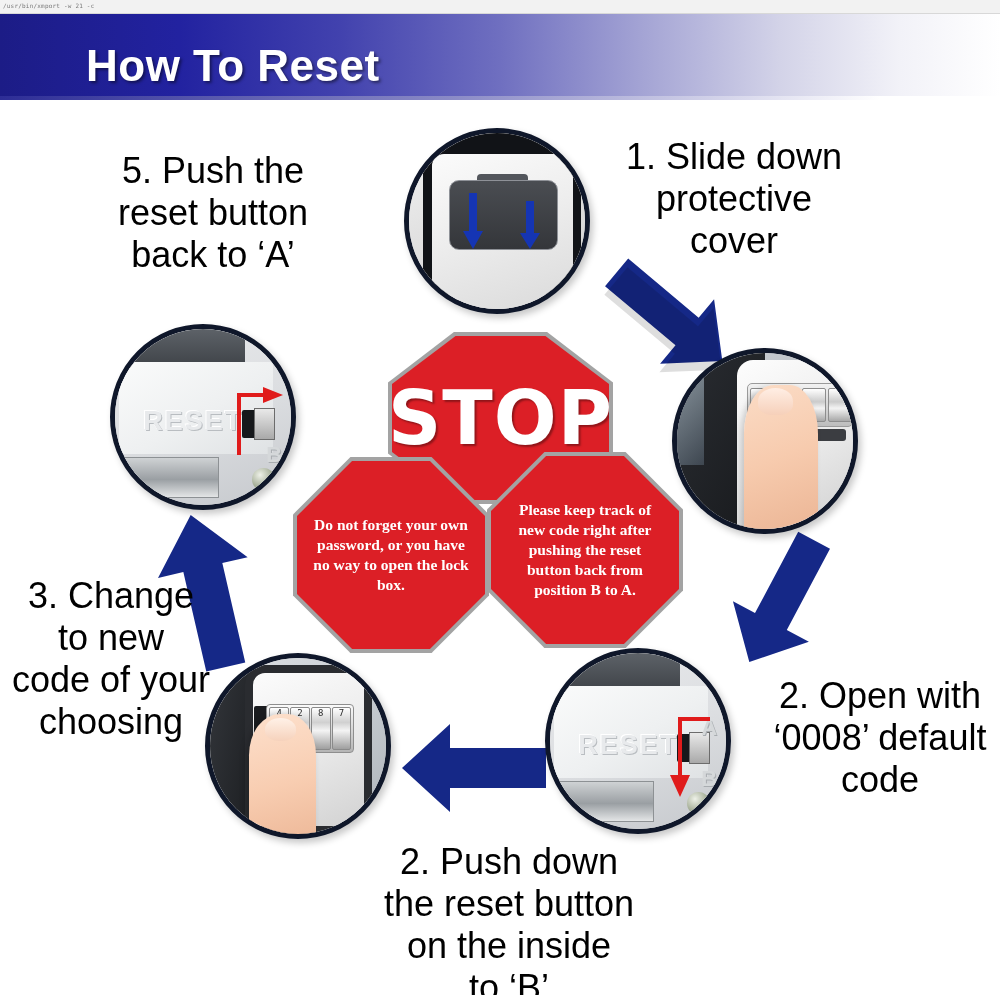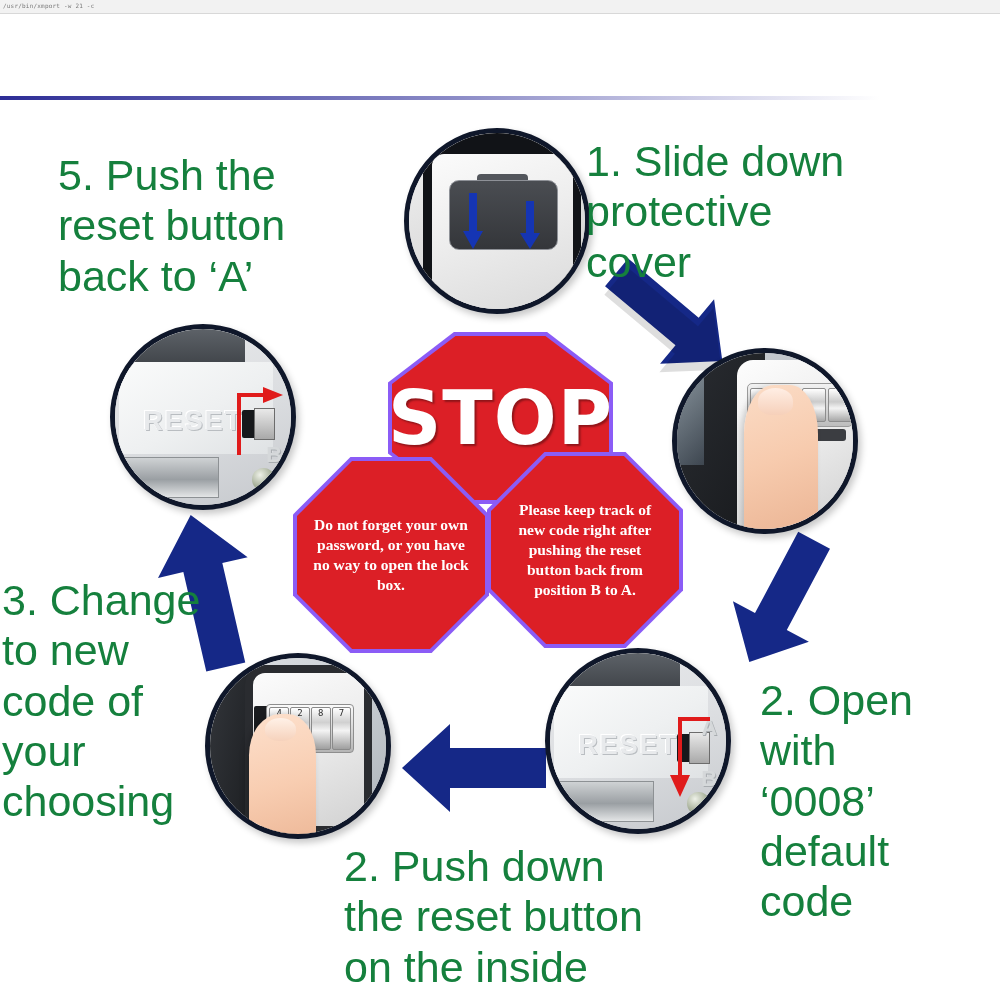--- a/index.html
+++ b/index.html
@@ -66,24 +66,24 @@
     font-weight: bold;
     color: #ffffff;
     letter-spacing: .5px;
     text-shadow: 2px 2px 3px rgba(0,0,0,.45);
     white-space: nowrap;
   }
 
   
   .caption {
     position: absolute;
-    color: #15803d;
-    font-size: 43px;
+    color: #000000;
+    font-size: 36px;
     line-height: 1.17;
-    text-align: left;
+    text-align: center;
     white-space: pre-line;
   }
   #cap-1 { left: 586px; top: 136px; width: 296px; }
   #cap-2 { left: 760px; top: 675px; width: 240px; }
   #cap-3 { left: 344px; top: 841px; width: 330px; }
   #cap-4 { left: 2px;   top: 575px; width: 218px; }
   #cap-5 { left: 58px;  top: 150px; width: 310px; }
 
   
   .circle {
@@ -266,21 +266,21 @@
     border-radius: 50% 50% 45% 45%;
   }
 
   
   .flow { position: absolute; }
   .flow svg { display: block; }
 
   
   .oct {
     position: absolute;
-    background: #8b5cf6;
+    background: #a3a3a3;
     -webkit-clip-path: polygon(29.3% 0,70.7% 0,100% 29.3%,100% 70.7%,70.7% 100%,29.3% 100%,0 70.7%,0 29.3%);
     clip-path: polygon(29.3% 0,70.7% 0,100% 29.3%,100% 70.7%,70.7% 100%,29.3% 100%,0 70.7%,0 29.3%);
     box-shadow: 2px 3px 6px rgba(0,0,0,.2);
   }
   .oct .red {
     position: absolute; left: 4px; top: 4px; right: 4px; bottom: 4px;
     background: #dc1f26;
     -webkit-clip-path: polygon(29.3% 0,70.7% 0,100% 29.3%,100% 70.7%,70.7% 100%,29.3% 100%,0 70.7%,0 29.3%);
     clip-path: polygon(29.3% 0,70.7% 0,100% 29.3%,100% 70.7%,70.7% 100%,29.3% 100%,0 70.7%,0 29.3%);
     display: flex; align-items: center; justify-content: center;
@@ -309,20 +309,23 @@
 </style>
 </head>
 <body>
 
 <div id="page">
 
   <div class="topstrip">
     <div class="tinytext">/usr/bin/xmport -w 21 -c</div>
   </div>
 
+  <div class="banner">
+    <div class="banner-title">How To Reset</div>
+  </div>
   <div class="banner-underline"></div>
 
   <div class="flow" id="flow-1-2" style="left:596px;top:248px;">
     <svg width="150" height="140" viewBox="0 0 150 140">
       <g transform="rotate(40 75 70)">
         <polygon points="4,52 96,52 96,28 142,70 96,112 96,88 4,88" fill="#152887"></polygon>
       </g>
       <g transform="rotate(40 75 70) translate(5,7)" opacity=".13">
         <polygon points="4,52 96,52 96,28 142,70 96,112 96,88 4,88" fill="#000"></polygon>
       </g>

